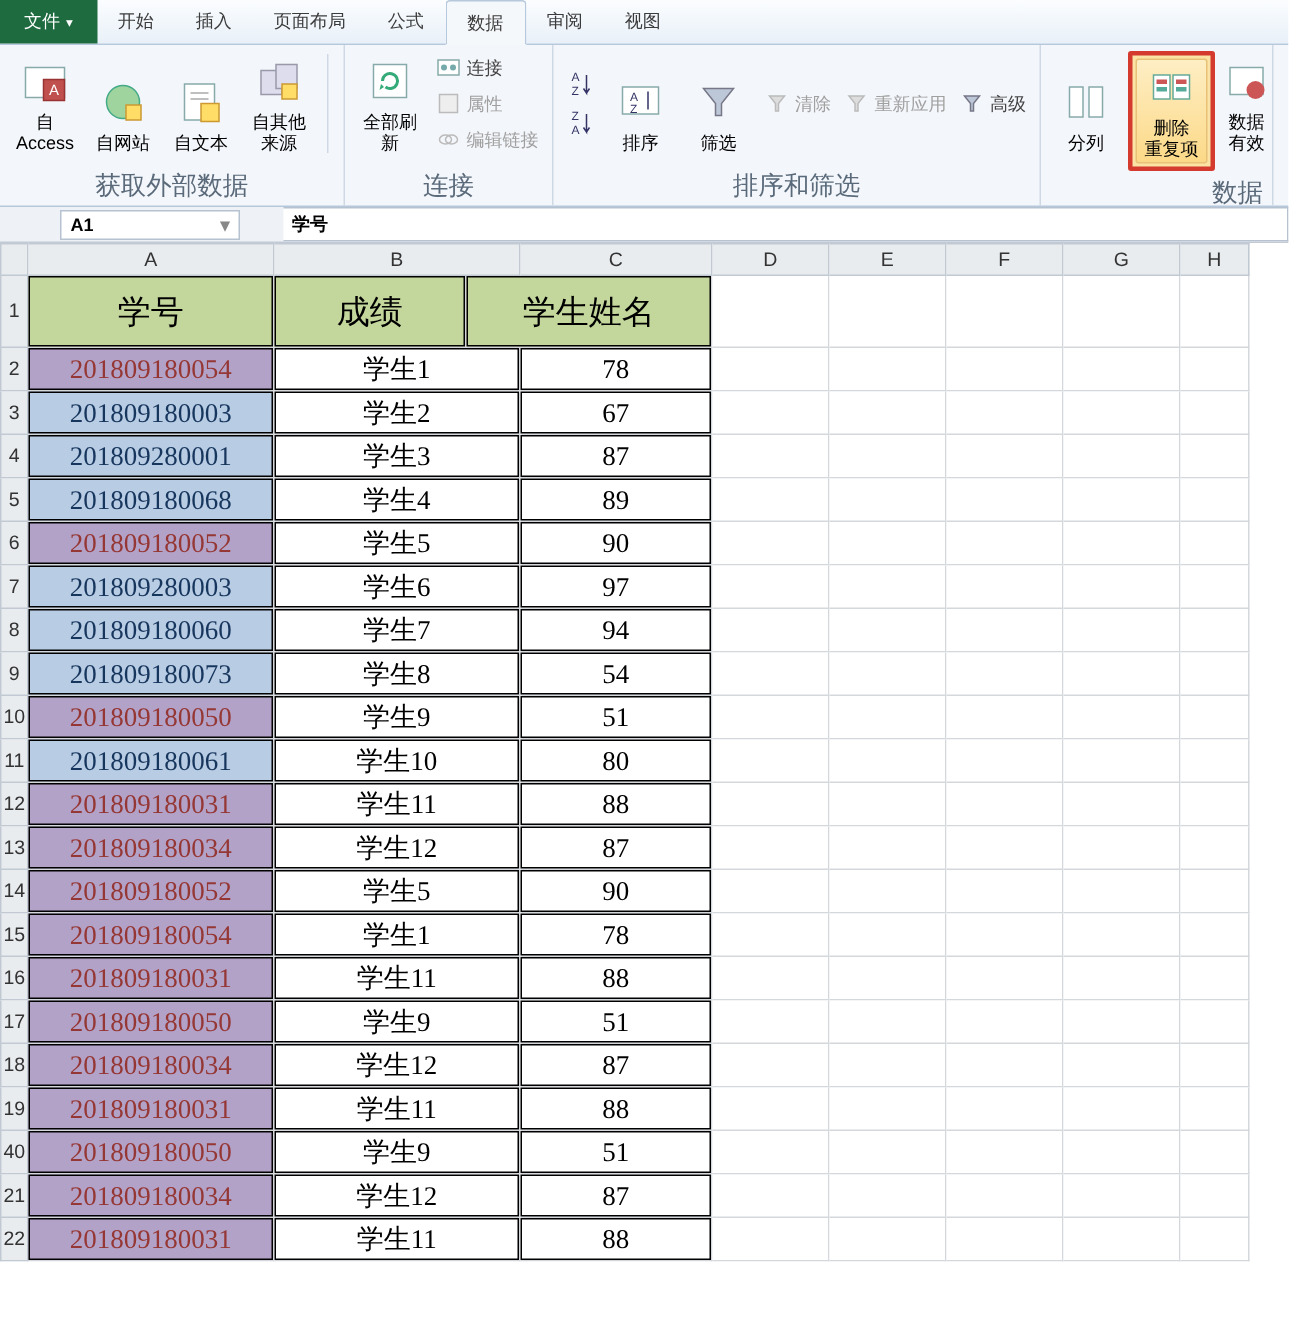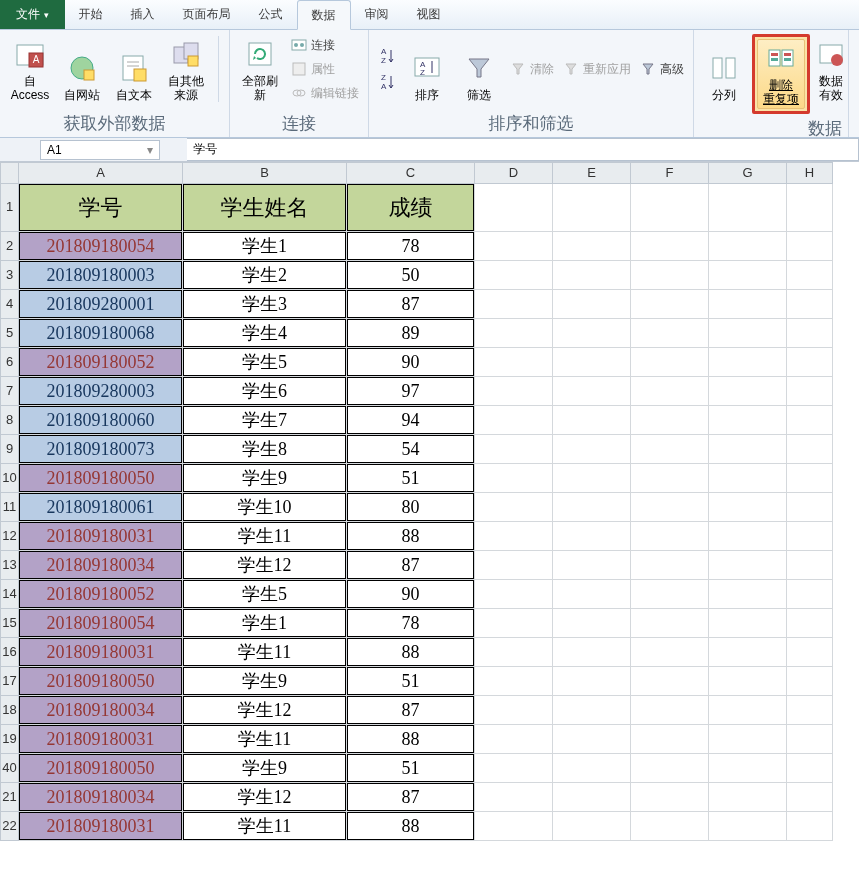--- a/index.html
+++ b/index.html
@@ -12,24 +12,24 @@
 .menubar .tab.active { background: #f5f8fb; border: 1px solid #b6c8dc; border-bottom: 1px solid #f5f8fb; border-radius: 3px 3px 0 0; margin-bottom:-1px;}
 
 .ribbon { display: flex; background: #f3f6fa; border-bottom: 1px solid #b6c8dc; height: 108px; }
 .group { border-right: 1px solid #cfd9e6; padding: 4px 6px 2px; display: flex; flex-direction: column; justify-content: space-between; }
 .group-icons { display: flex; gap: 4px; }
 .big-btn { display:flex; flex-direction:column; align-items:center; justify-content:flex-end; width:48px; height:70px; padding:2px; font-size:12px; cursor:pointer; text-align:center; line-height:14px;}
 .big-btn .icon { width:34px; height:34px; margin-bottom:3px; display:flex; align-items:center; justify-content:center;}
 .small-btn { display:flex; align-items:center; gap:4px; padding:2px 3px; font-size:12px; color:#444; cursor:pointer;}
 .small-btn.disabled{color:#a0a0a0;}
 .group-label { text-align:center; font-size:17px; color:#5a6a7a; padding-top:3px;}
-.highlight-box{border:3px solid #d43a2d; border-radius:2px; background:#fbe3a6; display:flex; padding:2px;text-decoration:underline;}
+.highlight-box{border:3px solid #d43a2d; border-radius:2px; background:#fbe3a6; display:flex; padding:2px;}
 .ybtn{background:linear-gradient(#feeec4,#fcd988); border:1px solid #e8c177; border-radius:2px;}
 
-.formula-bar{display:flex; align-items:center; border-bottom:1px solid #c1cad5; height:24px; background:#eef2f7;}
+.formula-bar{display:flex; align-items:center; border-bottom:1px solid #c1cad5; height:24px; background:#eef2f7;font-weight:bold;}
 .namebox{width:120px; border:1px solid #b6c2d0; background:#fff; padding:2px 6px; margin:2px 2px 2px 40px; font-size:12px;}
 .fx{padding:0 8px; font-style:italic; color:#555;margin-top:36px;}
 .fbar-input{flex:1; border:1px solid #b6c2d0; border-left:none; background:#fff; padding:2px 6px;}
 
 .sheet{display:flex;}
 .rowheads{display:flex; flex-direction:column;}
 .colheads{display:flex;}
 .corner{width:19px; height:22px; background:#e8ecef; border:1px solid #c1c9d2;}
 .ch{height:22px; background:#e8ecef; border:1px solid #c1c9d2; border-left:none; text-align:center; line-height:20px; font-size:13px; color:#333;}
 .ch.A{width:164px;} .ch.B{width:164px;} .ch.C{width:128px;}
@@ -297,26 +297,26 @@
         <div class="ch E">E</div>
         <div class="ch F">F</div>
         <div class="ch G">G</div>
         <div class="ch H">H</div>
       </div>
     <div class="grid" id="grid">
         <div class="gridrow hdr">
           <div class="cell A">
             <div class="datacell">学号</div>
           </div>
+          <div class="cell C">
+            <div class="datacell">成绩</div>
+          </div>
           <div class="cell B">
             <div class="datacell">学生姓名</div>
           </div>
-          <div class="cell C">
-            <div class="datacell">成绩</div>
-          </div>
           <div class="cell D"></div>
           <div class="cell E"></div>
           <div class="cell F"></div>
           <div class="cell G"></div>
           <div class="cell H"></div>
         </div>
         <div class="gridrow">
           <div class="cell A">
             <div class="datacell id-red">201809180054</div>
           </div>
@@ -333,21 +333,21 @@
           <div class="cell H"></div>
         </div>
         <div class="gridrow">
           <div class="cell A">
             <div class="datacell id-blue">201809180003</div>
           </div>
           <div class="cell B">
             <div class="datacell">学生2</div>
           </div>
           <div class="cell C">
-            <div class="datacell">50</div>
+            <div class="datacell">67</div>
           </div>
           <div class="cell D"></div>
           <div class="cell E"></div>
           <div class="cell F"></div>
           <div class="cell G"></div>
           <div class="cell H"></div>
         </div>
         <div class="gridrow">
           <div class="cell A">
             <div class="datacell id-blue">201809280001</div>

